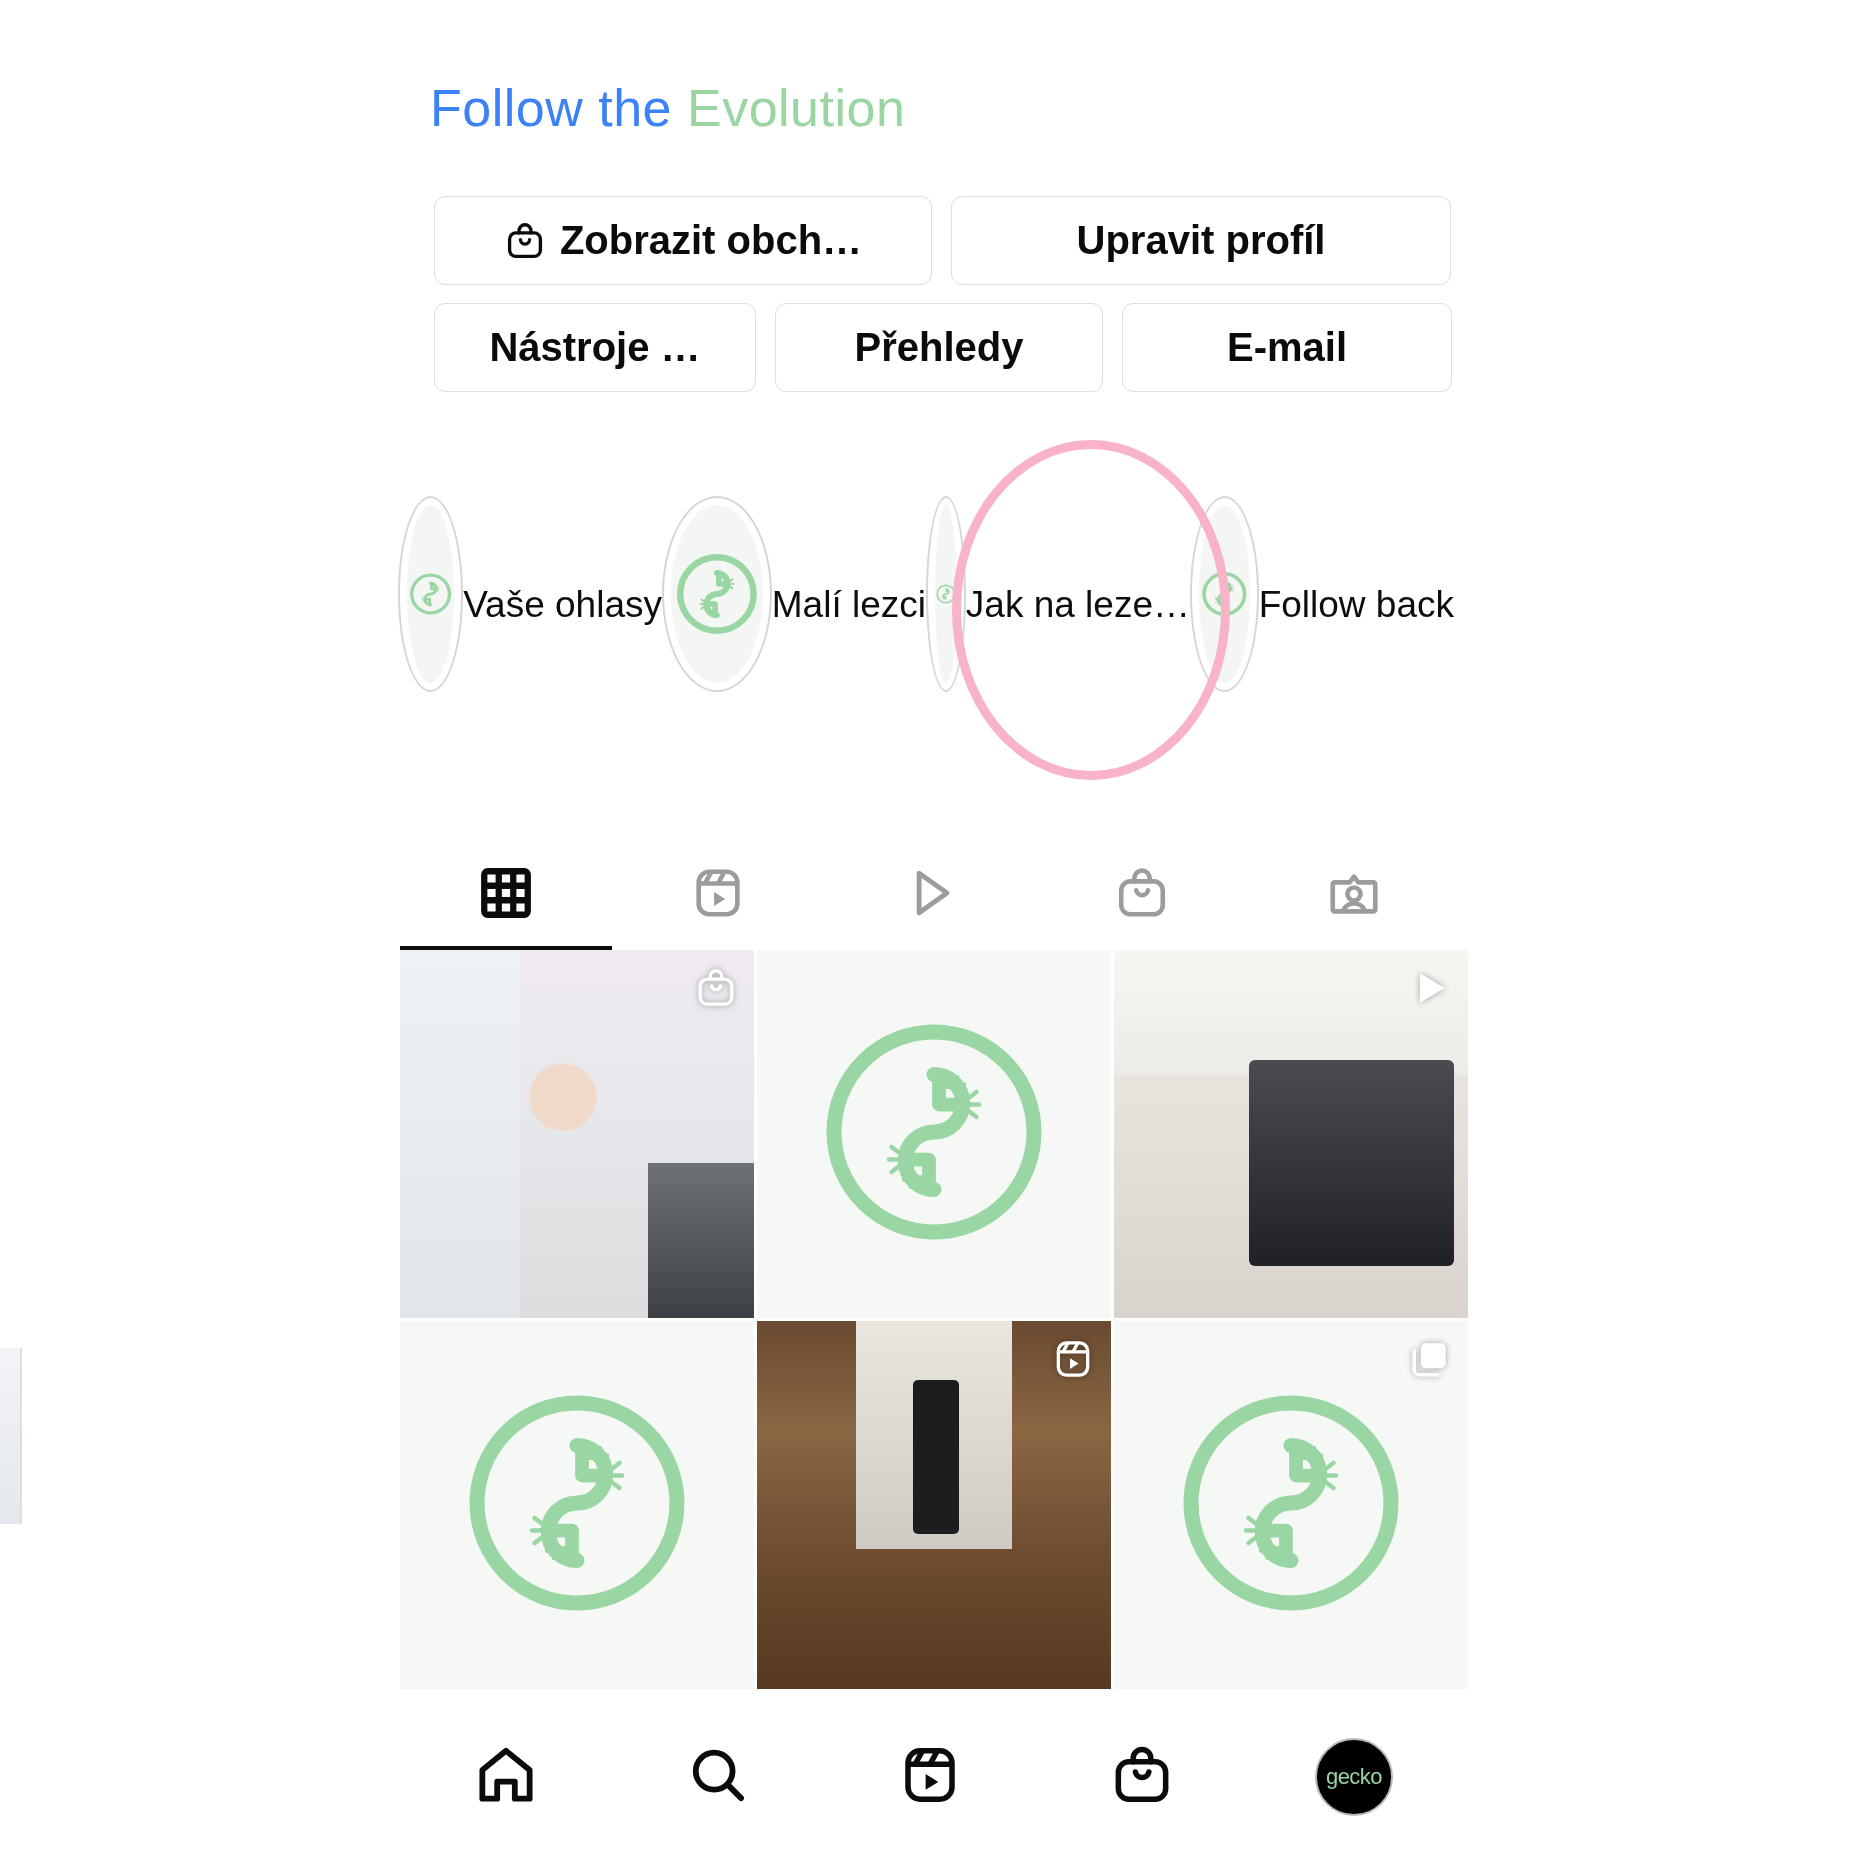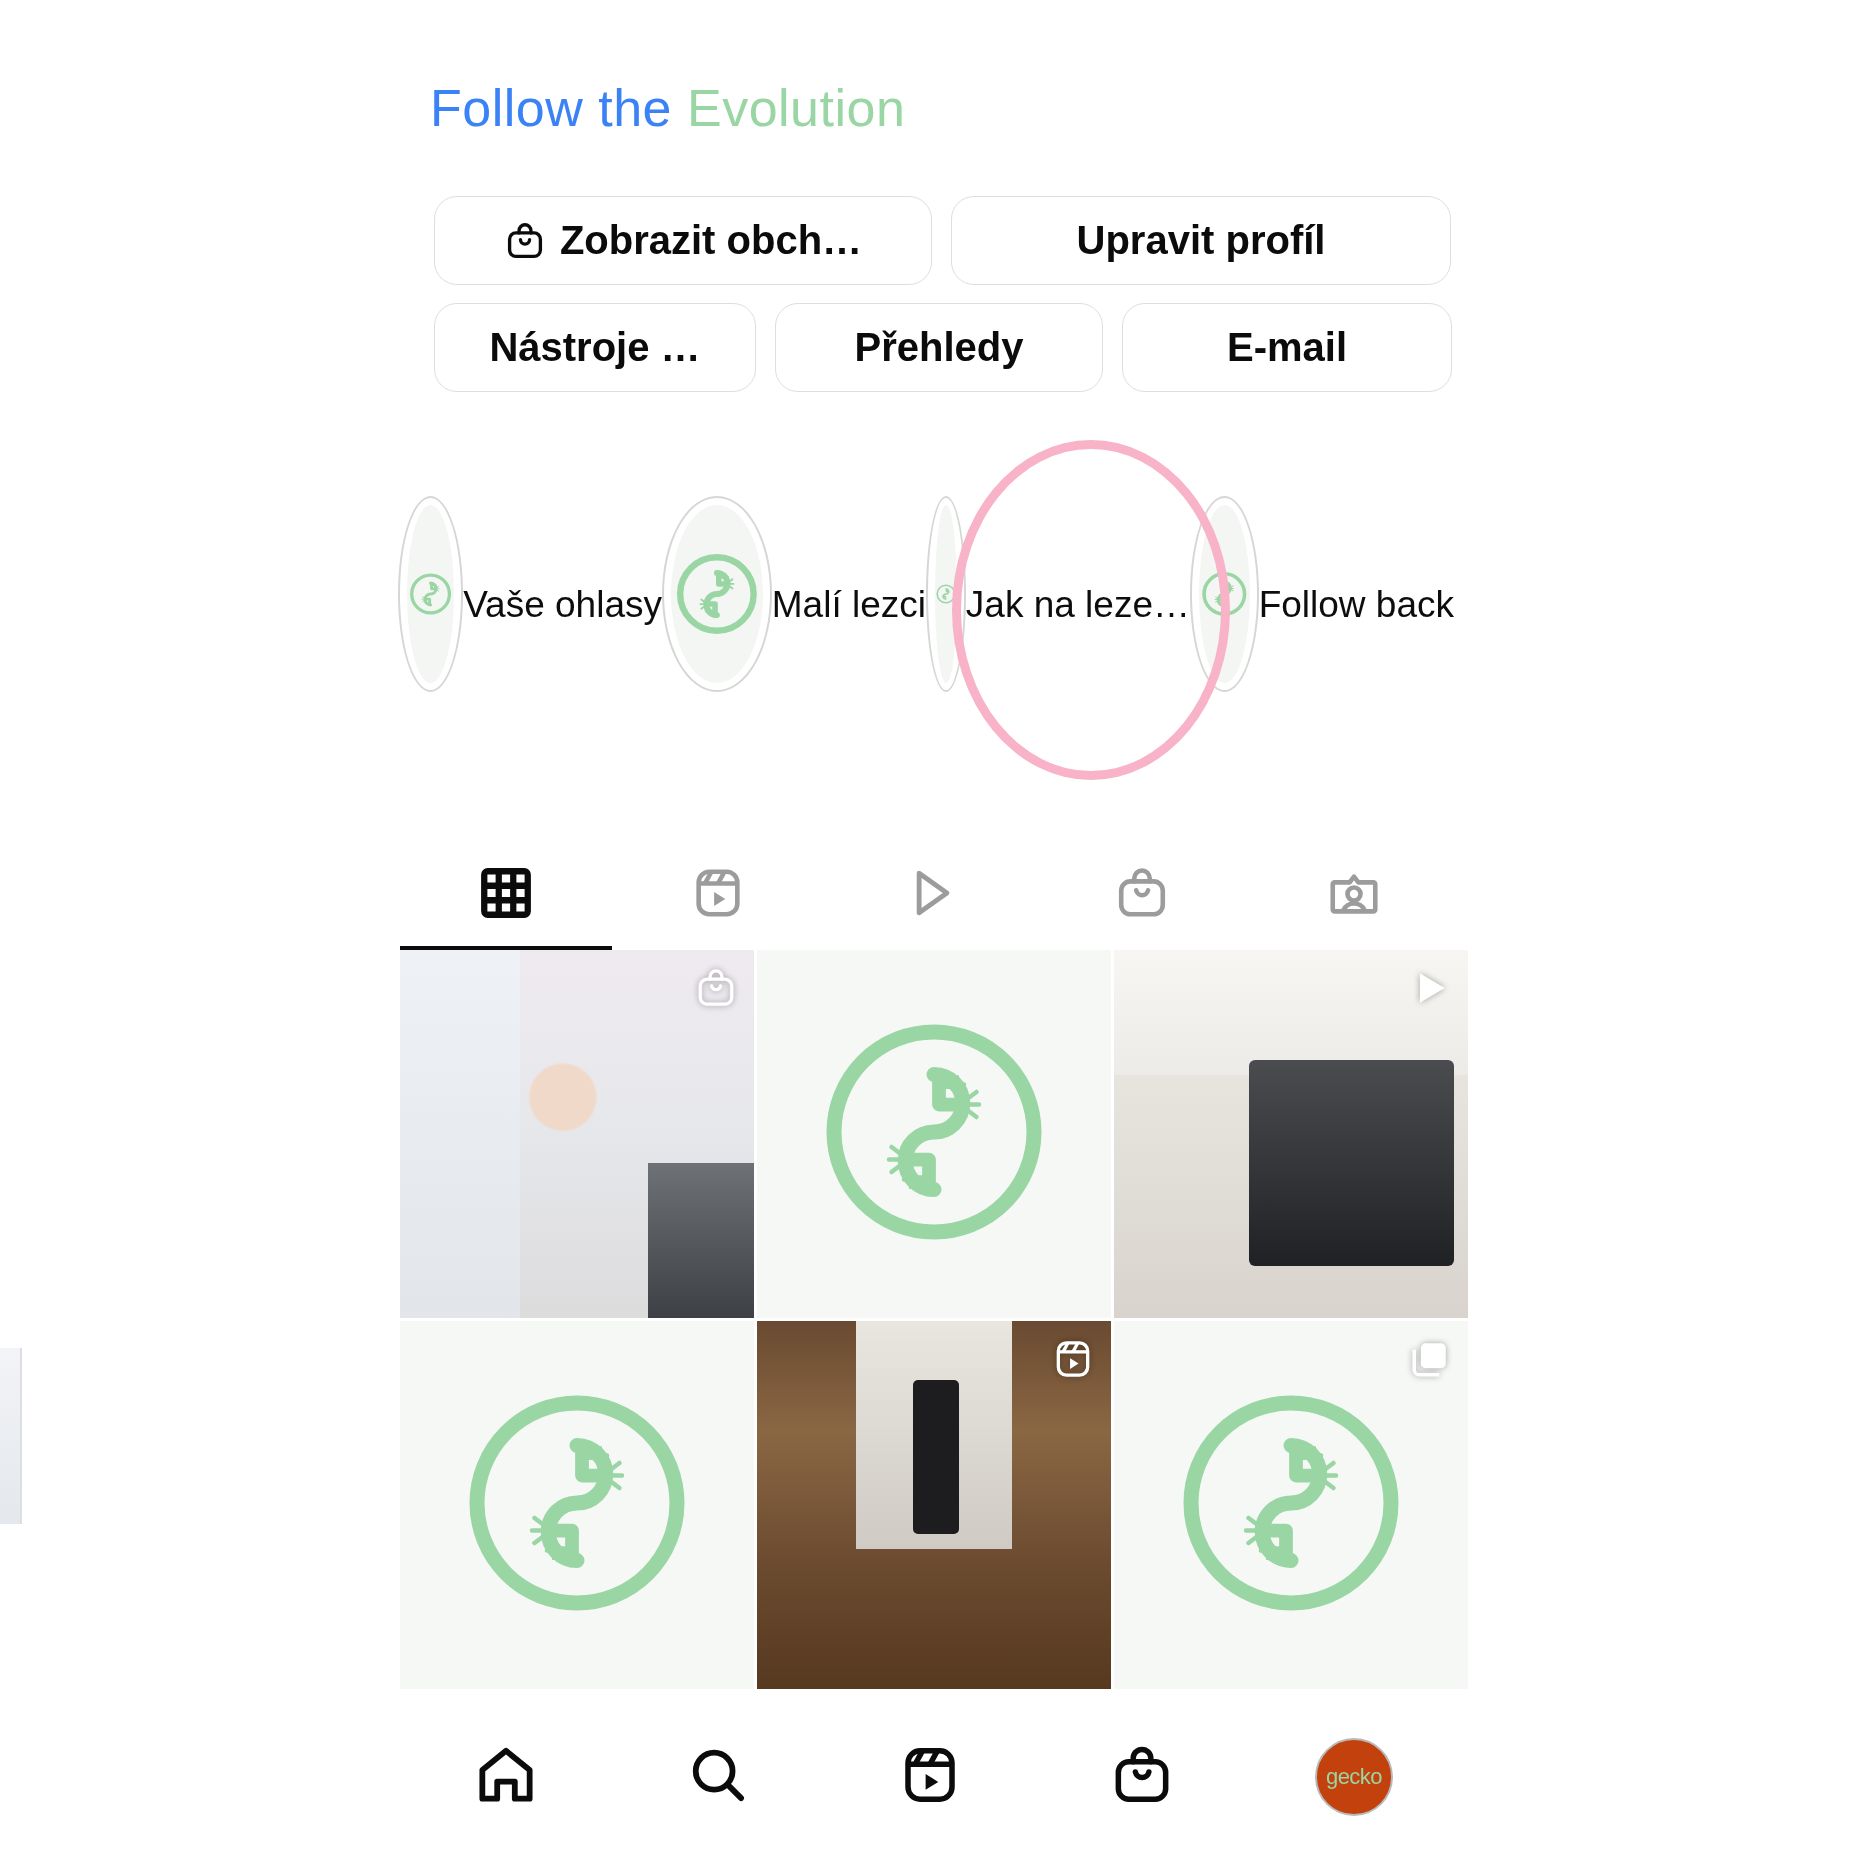--- a/index.html
+++ b/index.html
@@ -33,21 +33,21 @@
     left: 434px; top: 196px;
     width: 1020px;
   }
   .btn-row {
     display: flex;
     gap: 19px;
     margin-bottom: 18px;
   }
   .ig-btn {
     border: 1.6px solid #dedede;
-    border-radius: 23px;
+    border-radius: 11px;
     background: #ffffff;
     height: 89px;
     display: flex;
     align-items: center;
     justify-content: center;
     gap: 14px;
     font-size: 40px;
     font-weight: bold;
     color: #0b0b0b;
     white-space: nowrap;
@@ -202,21 +202,21 @@
     display: flex;
     align-items: center;
     justify-content: center;
     height: 110px;
   }
   .avatar-nav {
     width: 78px; height: 78px;
     border-radius: 50%;
     border: 2.5px solid #b9b9b9;
     display: flex; align-items: center; justify-content: center;
-    background: #c2410c;
+    background: #000000;
     overflow: hidden;
   }
   .avatar-nav .word {
     font-size: 22px;
     color: #9ad5a4;
     letter-spacing: -0.5px;
   }
 
   
   .edge-sliver {

